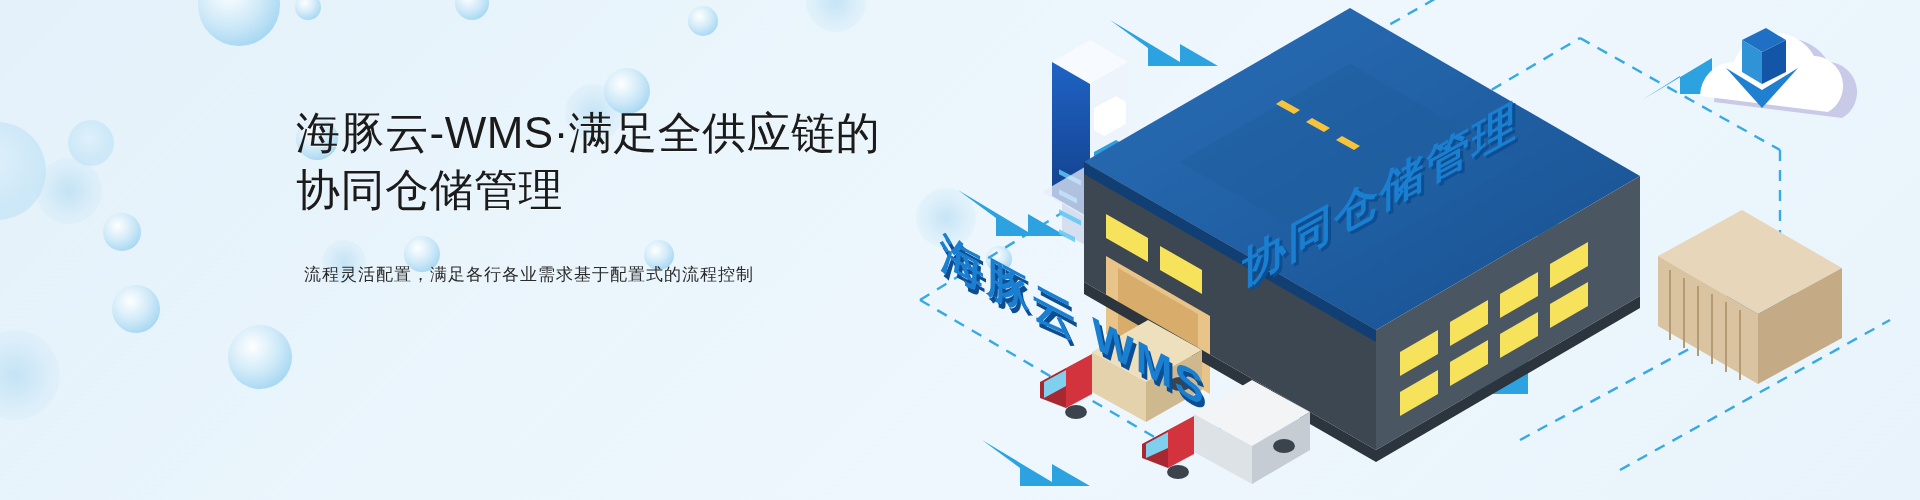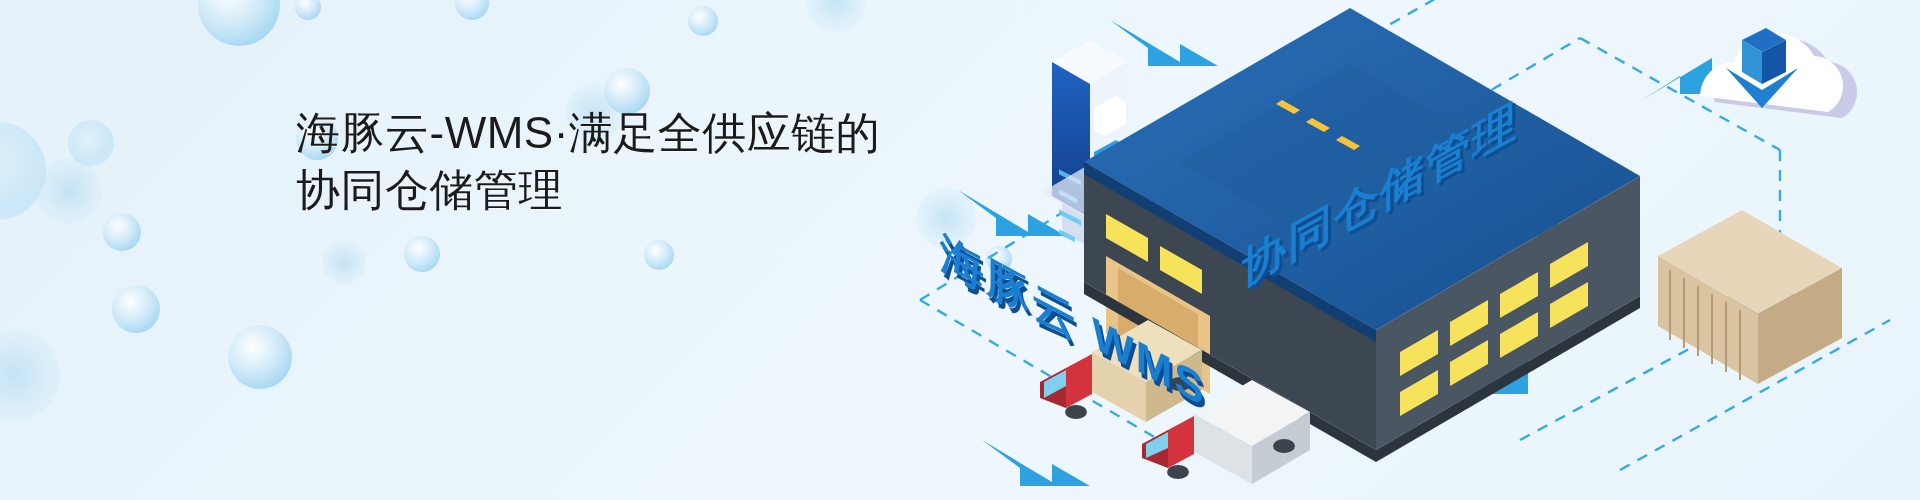--- a/index.html
+++ b/index.html
@@ -59,20 +59,21 @@
     <div class="bub g" style="left:688px;top:6px;width:30px;height:30px;"></div>
     <div class="bub soft" style="left:806px;top:-28px;width:60px;height:60px;"></div>
     <div class="bub soft" style="left:916px;top:188px;width:60px;height:60px;"></div>
     <div class="bub g" style="left:986px;top:246px;width:26px;height:26px;"></div>
     <div class="bub soft" style="left:-30px;top:330px;width:90px;height:90px;"></div>
   </div>
 
   <div class="copy">
     <div class="headline">海豚云-WMS·满足全供应链的
 协同仓储管理</div>
+    <div class="subline">流程灵活配置，满足各行各业需求基于配置式的流程控制</div>
   </div>
 
   <div class="art">
     <svg viewBox="0 0 1040 500" xmlns="http://www.w3.org/2000/svg">
       <defs>
         <linearGradient id="roofG" x1="0" y1="0" x2="1" y2="1">
           <stop offset="0" stop-color="#2a6fb8"></stop>
             <stop offset="1" stop-color="#17508f"></stop>
         </linearGradient>
         <linearGradient id="srvG" x1="0" y1="0" x2="0" y2="1">

